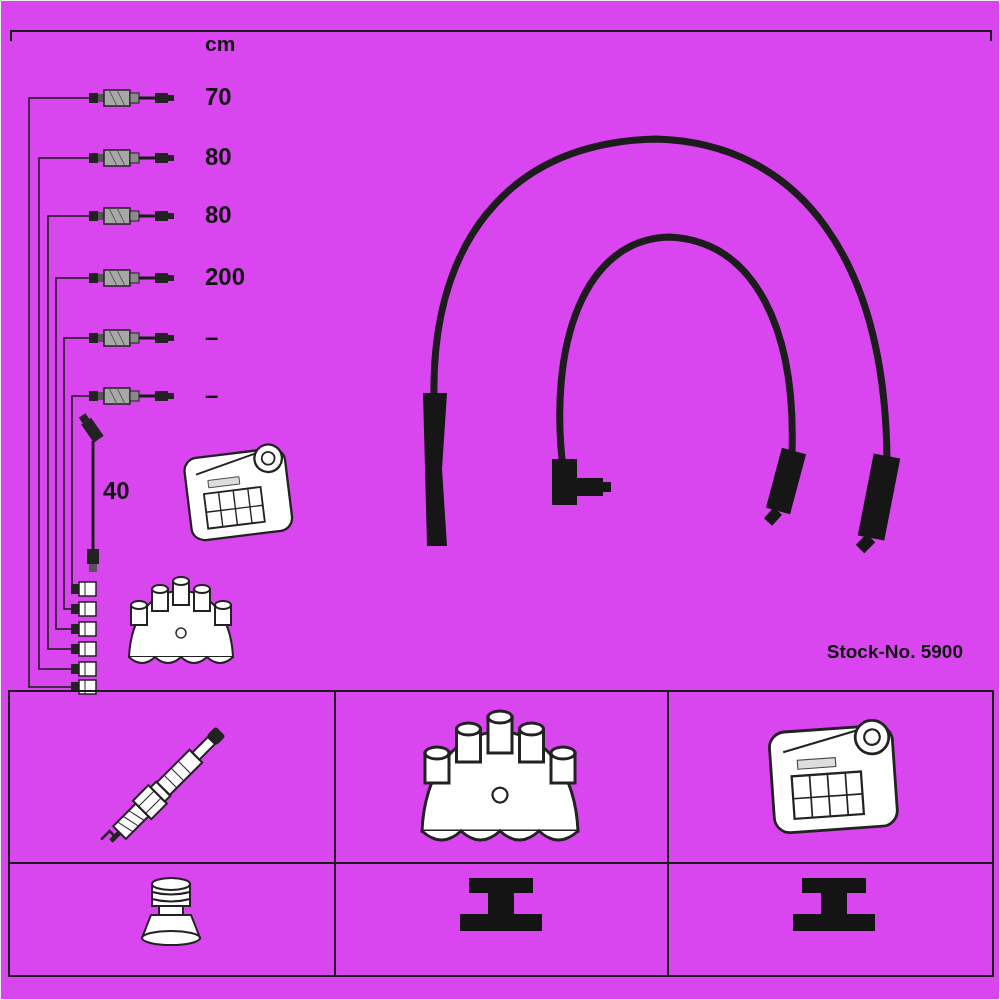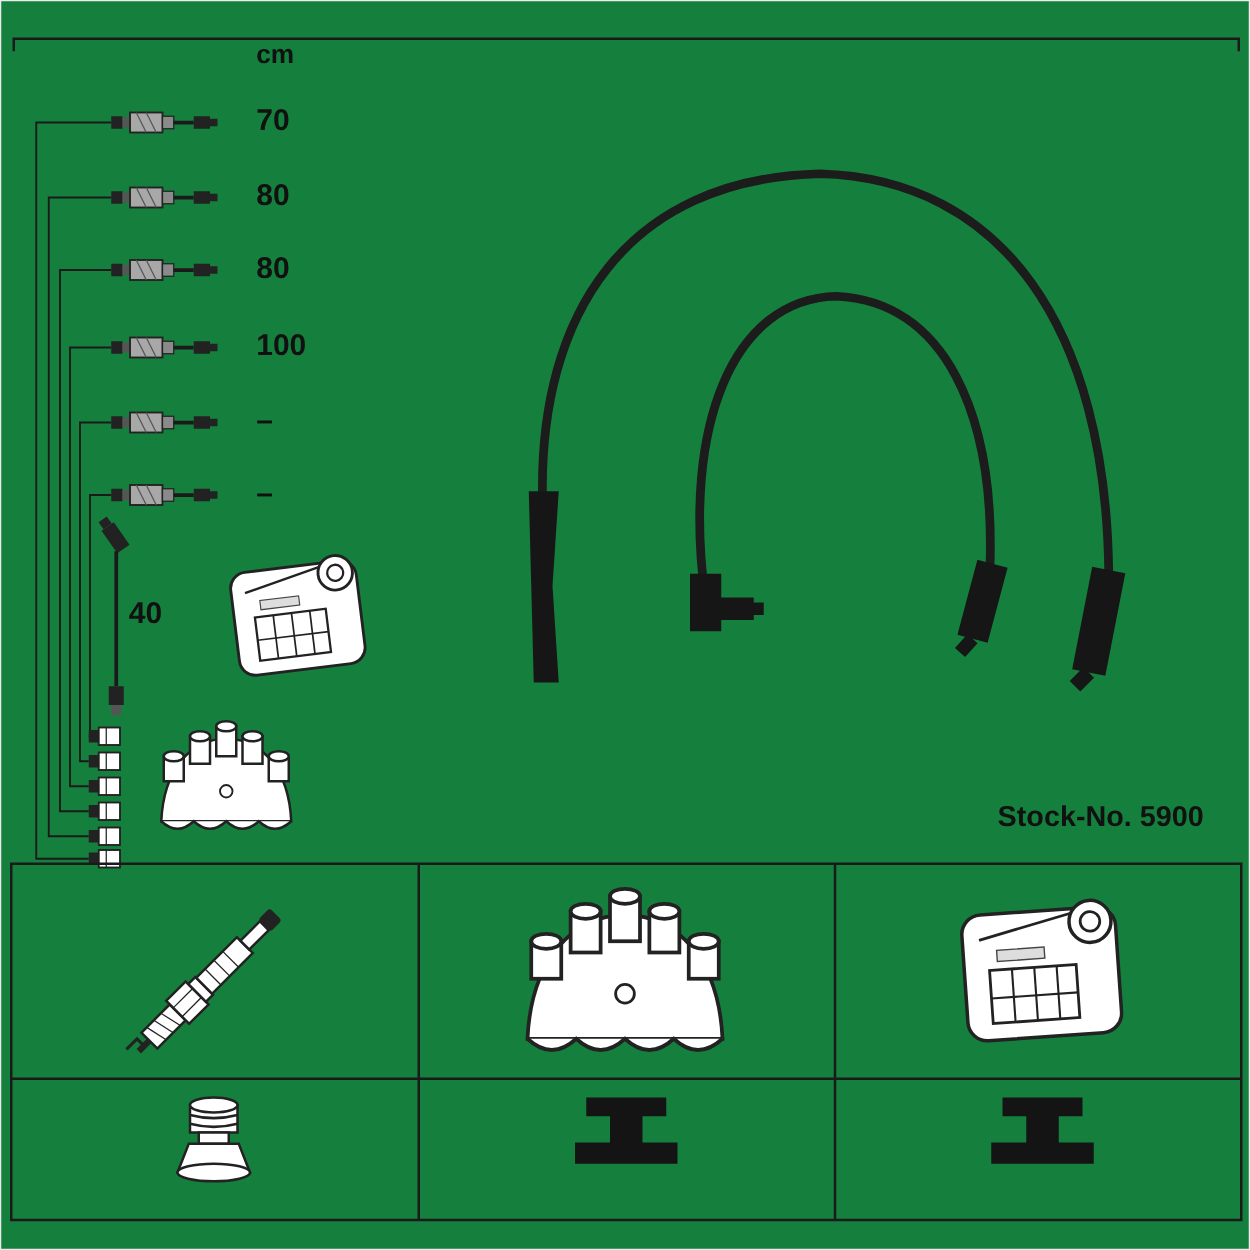--- a/index.html
+++ b/index.html
@@ -1,33 +1,33 @@
 <!DOCTYPE html>
 <html><head>
 <meta charset="utf-8">
 <style>
   html,body{margin:0;padding:0;background:#fff;}
   .stage{
-    position:relative;width:1000px;height:1000px;background:#15803d;
+    position:relative;width:1000px;height:1000px;background:#d946ef;
     font-family:"Liberation Sans", sans-serif;overflow:hidden;
     border:1px solid #ececec;box-sizing:border-box;
   }
   .stage svg{position:absolute;left:0;top:0;}
   .label{position:absolute;font-weight:bold;color:#111;line-height:1;}
   #unit-label{left:204px;top:32px;font-size:21px;}
   .cable-len{left:204px;font-size:24px;}
   #len-0{top:84px;}
   #len-1{top:144px;}
   #len-2{top:202px;}
   #len-3{top:264px;}
   #len-4{top:324px;}
   #len-5{top:382px;}
   #coil-wire-label{left:102px;top:478px;font-size:24px;}
   #product-ref{right:36px;top:591px;font-size:31px;text-align:right;letter-spacing:0.5px;}
-  #product-stock{right:36px;top:641px;font-size:23px;}
+  #product-stock{right:36px;top:641px;font-size:19px;}
 </style>
 </head>
 <body>
 
 <div class="stage">
 
   <svg width="1000" height="1000" viewBox="0 0 1000 1000">
     <defs>
       <g id="cable-icon">
         <rect x="0" y="-5" width="9" height="10" fill="#222"></rect>
@@ -196,20 +196,20 @@
     <g>
       <use href="#black-plug" transform="translate(833,915)"></use>
     </g>
   </svg>
 
   <span class="label" id="unit-label">cm</span>
 
   <span class="label cable-len" id="len-0">70</span>
   <span class="label cable-len" id="len-1">80</span>
   <span class="label cable-len" id="len-2">80</span>
-  <span class="label cable-len" id="len-3">100</span>
+  <span class="label cable-len" id="len-3">200</span>
   <span class="label cable-len" id="len-4">–</span>
   <span class="label cable-len" id="len-5">–</span>
 
   <span class="label" id="coil-wire-label">40</span>
 
   <span class="label" id="product-stock">Stock-No. 5900</span>
 </div>
 
 </body></html>

